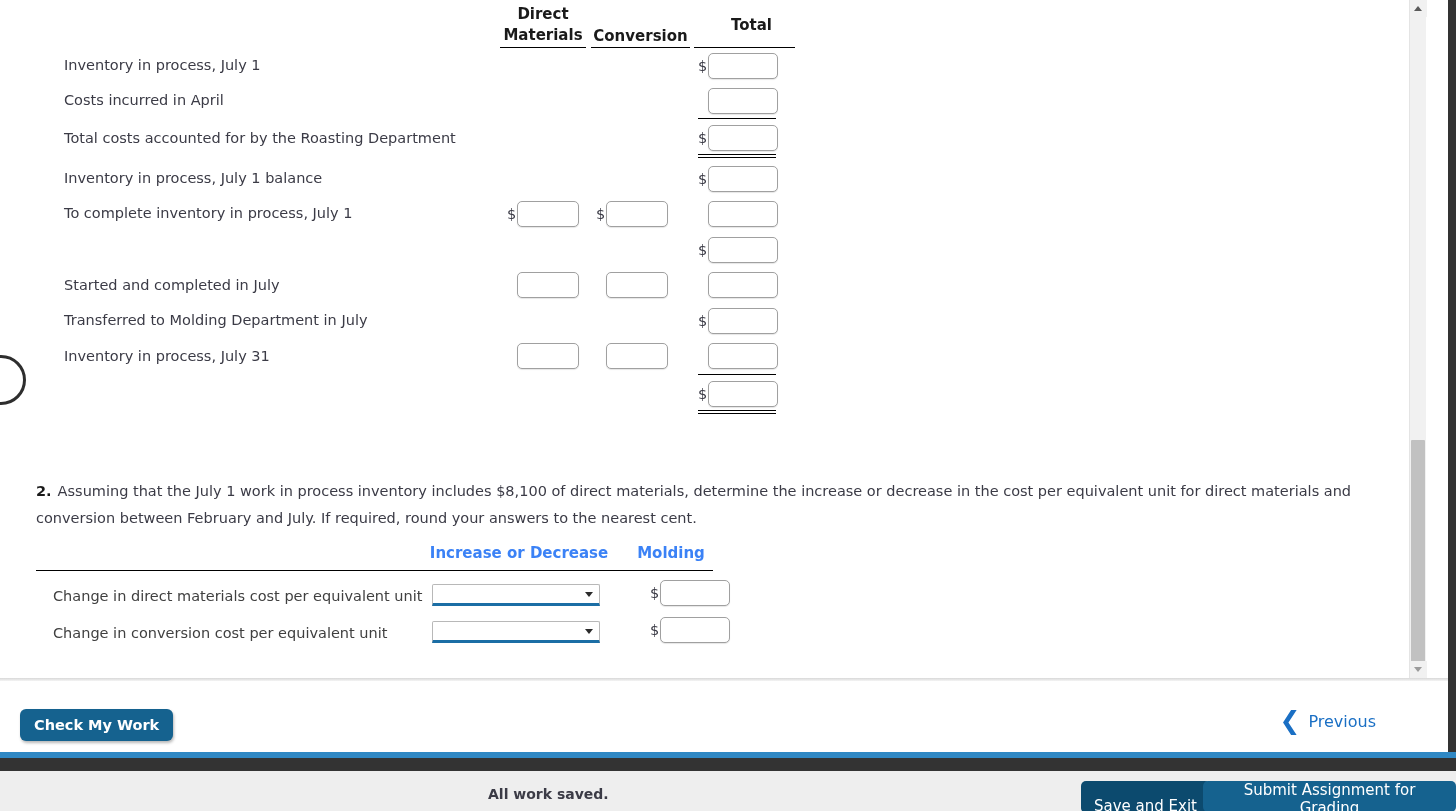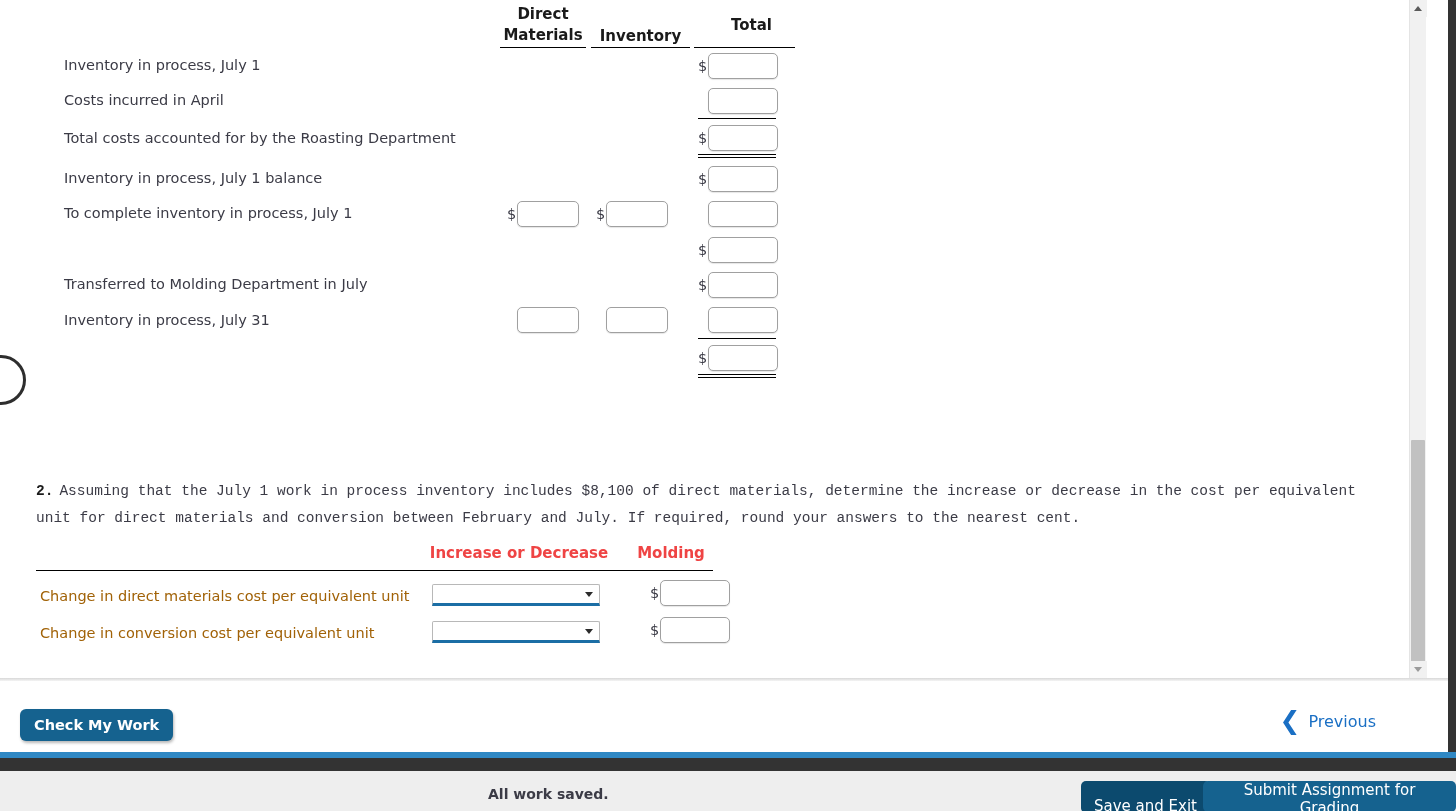--- a/index.html
+++ b/index.html
@@ -133,39 +133,39 @@
   }
   .dbl {
     position: absolute; left: 698px; width: 78px; height: 4px;
     border-top: 1.5px solid #000;
     border-bottom: 1.5px solid #000;
   }
 
   
   #q2 {
     position: absolute; left: 36px; top: 478px; width: 1350px;
-    font-size: 14.5px; color: #3b3b46; line-height: 27px; font-family: Liberation Mono, monospace;
+    font-size: 14.5px; color: #3b3b46; line-height: 27px;
   }
   #q2 .qnum { font-weight: bold; color: #1a1a1a; margin-right: 6px; }
 
   
   #table2 { position: absolute; left: 36px; top: 544px; width: 700px; }
   #t2head { position: relative; height: 26px; }
   #t2head .h {
-    position: absolute; font-weight: bold; font-size: 15px; color: #ef4444;
+    position: absolute; font-weight: bold; font-size: 15px; color: #3b82f6;
     text-align: center;
   }
   #t2h-iod { left: 393px; width: 180px; }
   #t2h-amt { left: 590px; width: 90px; }
   #t2rule { position: absolute; left: 0; top: 26px; width: 677px; border-top: 1.5px solid #000; height: 0; }
 
   .r2 { position: relative; height: 37px; }
   .r2 .lbl {
-    position: absolute; left: 4px; top: 0;
-    font-size: 14.5px; color: #a16207; line-height: 37px; white-space: nowrap;
+    position: absolute; left: 17px; top: 0;
+    font-size: 14.5px; color: #404040; line-height: 37px; white-space: nowrap;
   }
   .sel-wrap { position: absolute; left: 396px; top: 5px; }
   select.dd {
     appearance: none; -webkit-appearance: none; -moz-appearance: none;
     width: 168px; height: 22px;
     border: 1px solid #b8b8b8;
     border-bottom: 3px solid #1b6ea5;
     border-radius: 2px 2px 0 0;
     background: #ffffff;
     font-family: "DejaVu Sans", sans-serif;
@@ -264,21 +264,21 @@
 
   <div id="content">
 
     <div id="table1">
 
       <div class="col-head-wrap">
         <div class="col-head" id="ch-dm">
           <div>Direct</div>
           <div>Materials</div>
         </div>
-        <div class="col-head" id="ch-conv">Inventory</div>
+        <div class="col-head" id="ch-conv">Conversion</div>
         <div class="col-head" id="ch-tot">Total</div>
         <div class="hrule" id="hr-dm"></div>
         <div class="hrule" id="hr-conv"></div>
         <div class="hrule" id="hr-tot"></div>
       </div>
 
       <div class="row" style="height:35px">
         <div class="label indent1">Inventory in process, July 1</div>
         <div class="cell tot">
           <span class="dollar">$</span><input class="box wide" type="text" style="">
@@ -327,20 +327,32 @@
           <span class="dollar blank">$</span><input class="box wide" type="text" style="">
         </div>
       </div>
 
       <div class="row" style="height:36px">
         <div class="cell tot" style="top:6px">
           <span class="dollar">$</span><input class="box wide" type="text" style="">
         </div>
       </div>
 
+      <div class="row" style="height:36px">
+        <div class="label indent1" style="line-height:36px">Started and completed in July</div>
+        <div class="cell dm" style="top:5px">
+          <span class="dollar blank">$</span><input class="box" type="text" style="">
+        </div>
+        <div class="cell conv" style="top:5px">
+          <span class="dollar blank">$</span><input class="box" type="text" style="">
+        </div>
+        <div class="cell tot" style="top:5px">
+          <span class="dollar blank">$</span><input class="box wide" type="text" style="">
+        </div>
+      </div>
 
       <div class="row" style="height:35px">
         <div class="label indent1">Transferred to Molding Department in July</div>
         <div class="cell tot">
           <span class="dollar">$</span><input class="box wide" type="text" style="">
         </div>
       </div>
 
       <div class="row" style="height:36px">
         <div class="label indent1" style="line-height:36px">Inventory in process, July 31</div>

